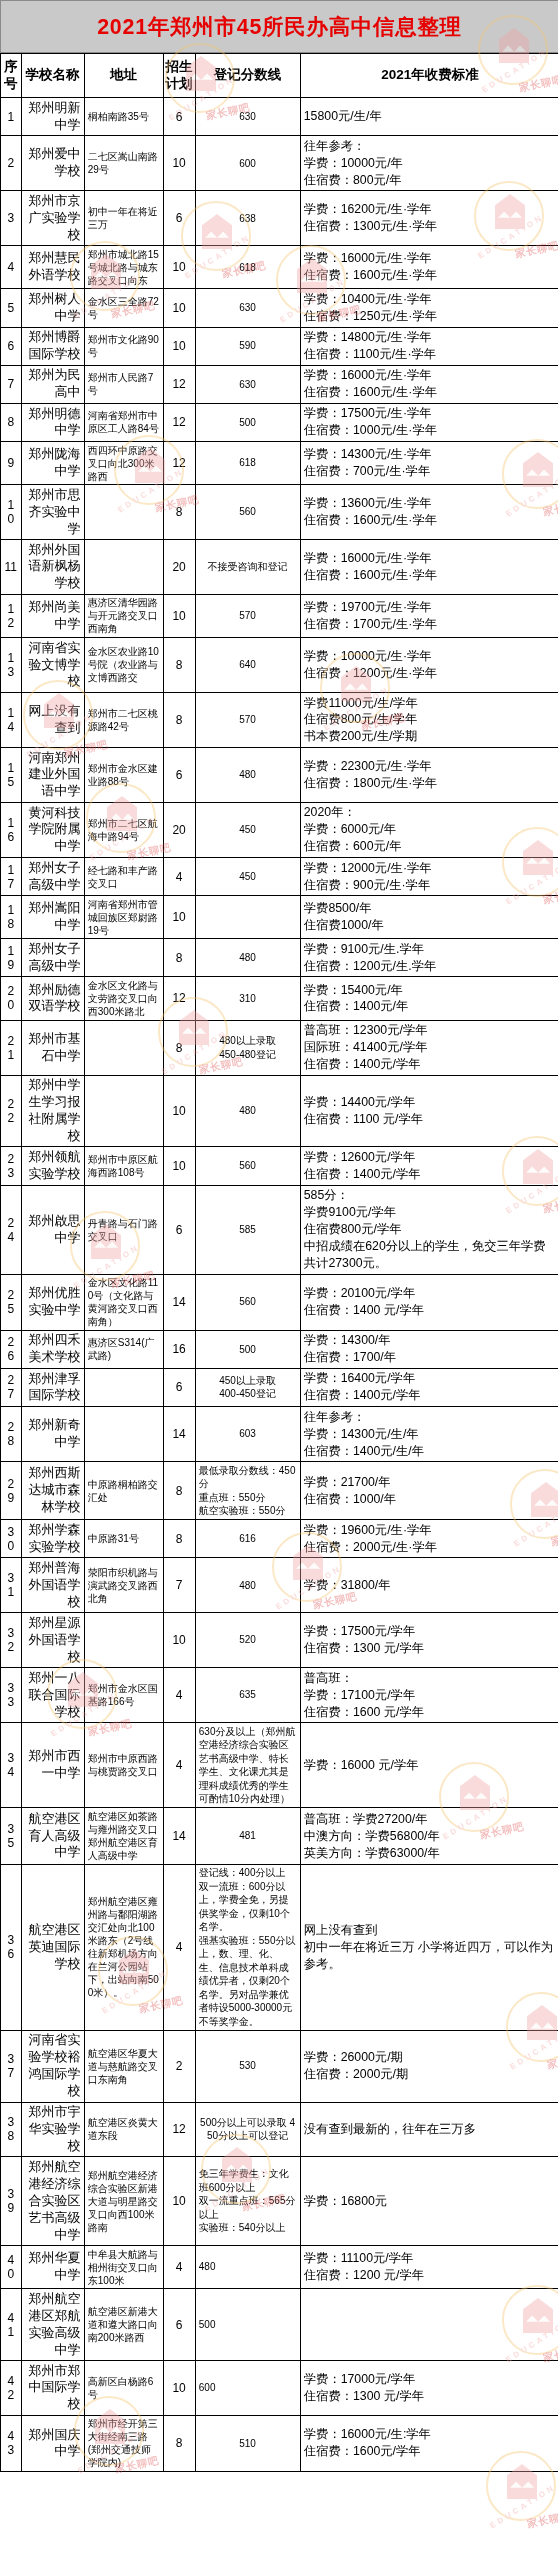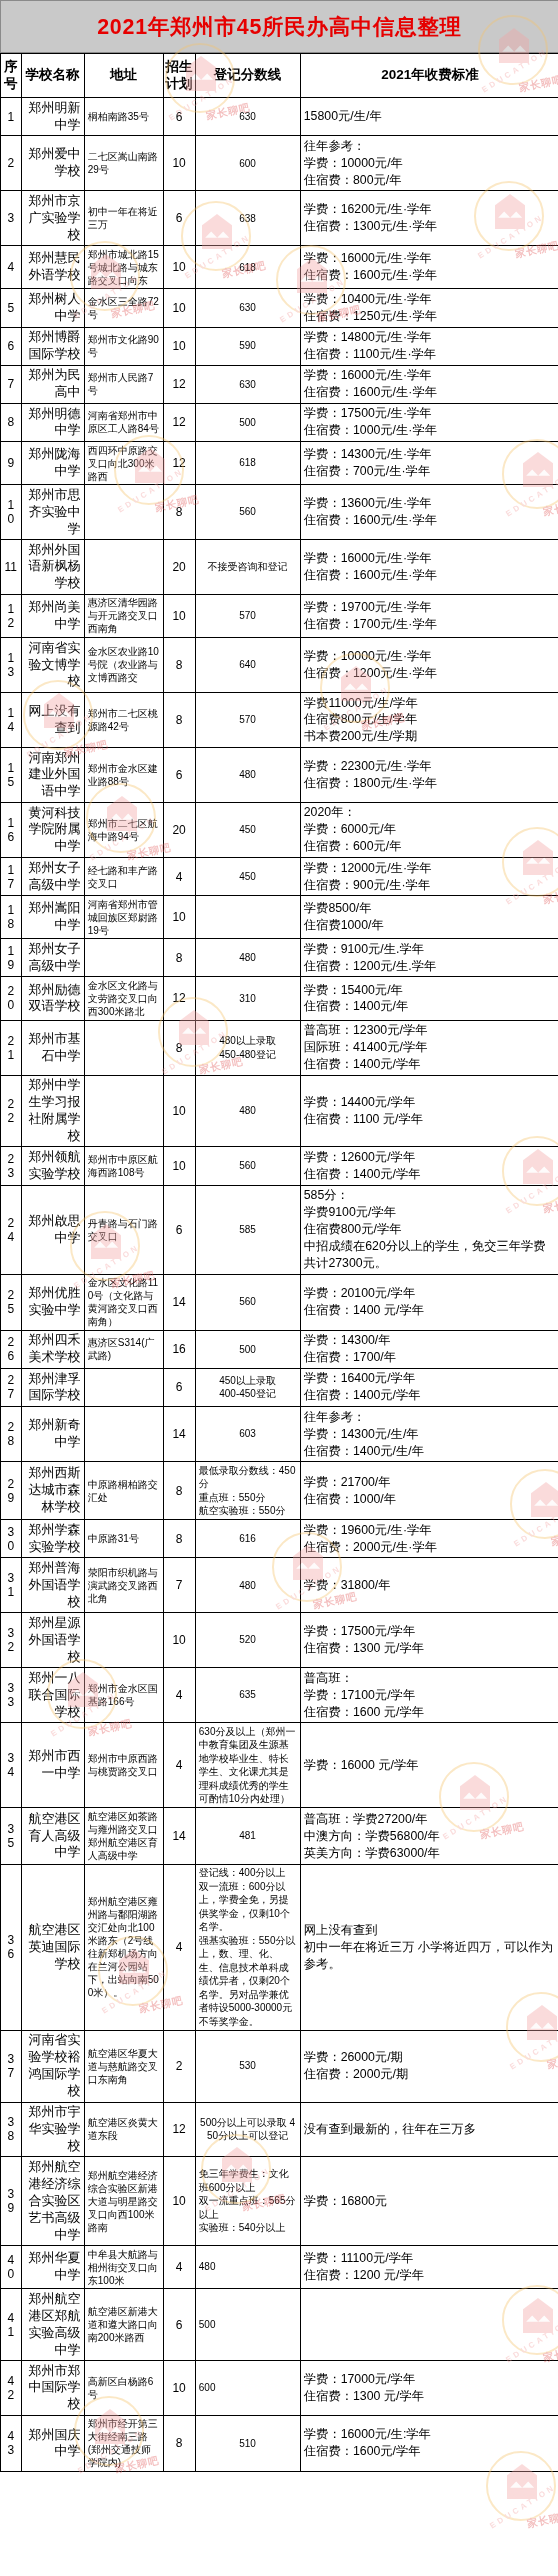--- a/index.html
+++ b/index.html
@@ -403,21 +403,21 @@
           <td class="c-score">635</td>
           <td class="c-fee">普高班：
 学费：17100元/学年
 住宿费：1600 元/学年</td>
         </tr>
         <tr>
           <td class="c-no">34</td>
           <td class="c-name">郑州市西一中学</td>
           <td class="c-addr">郑州市中原西路与桃贾路交叉口</td>
           <td class="c-plan">4</td>
-          <td class="c-score left">630分及以上（郑州一中教育集团及生源基地学校毕业生、特长学生、文化课尤其是理科成绩优秀的学生可酌情10分内处理）</td>
+          <td class="c-score left">630分及以上（郑州航空港经济综合实验区艺书高级中学、特长学生、文化课尤其是理科成绩优秀的学生可酌情10分内处理）</td>
           <td class="c-fee">学费：16000 元/学年</td>
         </tr>
         <tr>
           <td class="c-no">35</td>
           <td class="c-name">航空港区育人高级中学</td>
           <td class="c-addr">航空港区如茶路与雍州路交叉口郑州航空港区育人高级中学</td>
           <td class="c-plan">14</td>
           <td class="c-score">481</td>
           <td class="c-fee">普高班：学费27200/年
 中澳方向：学费56800/年

